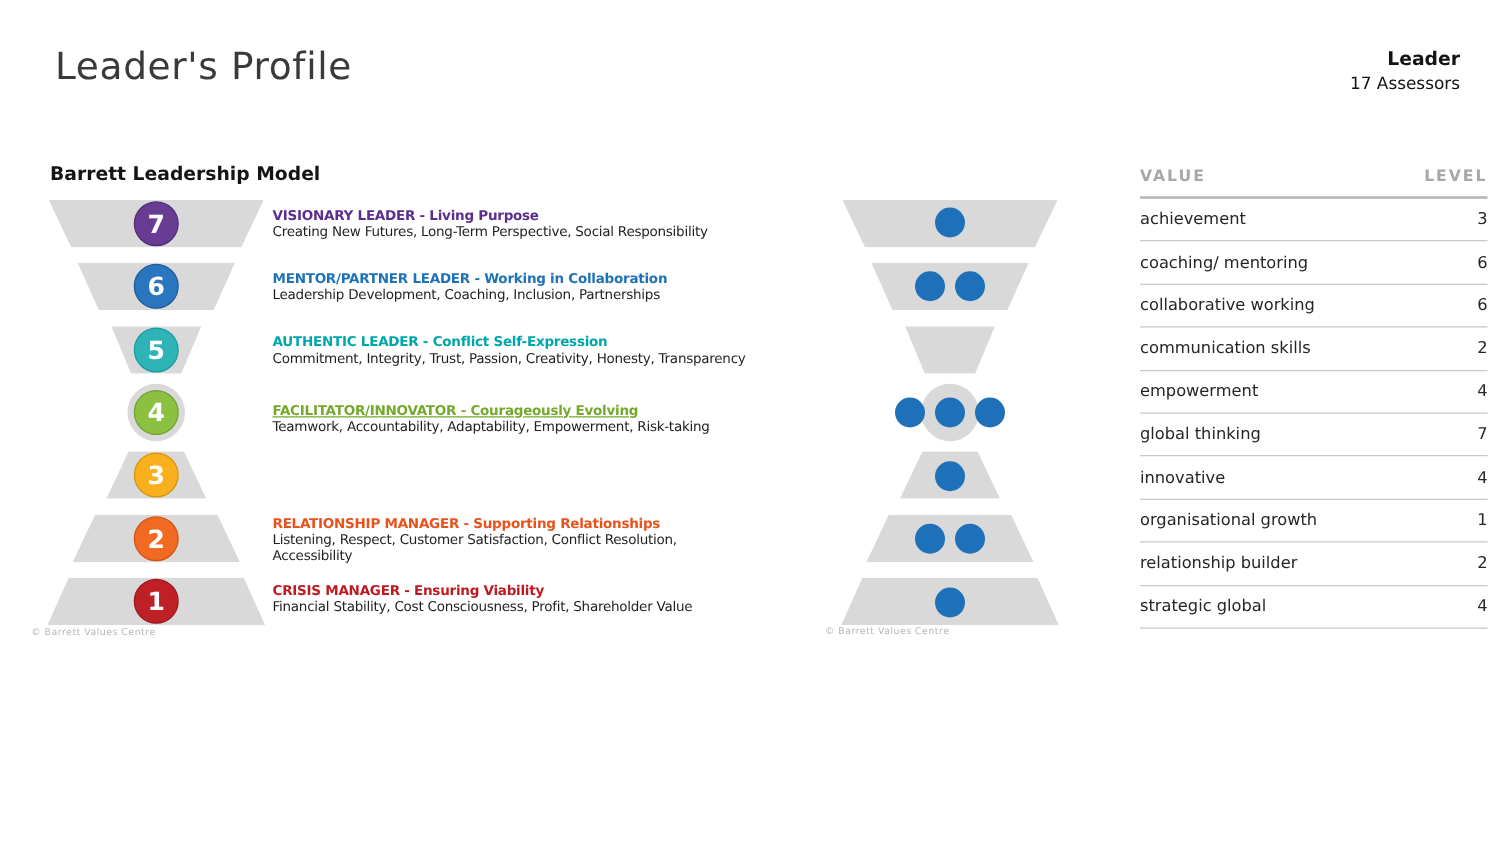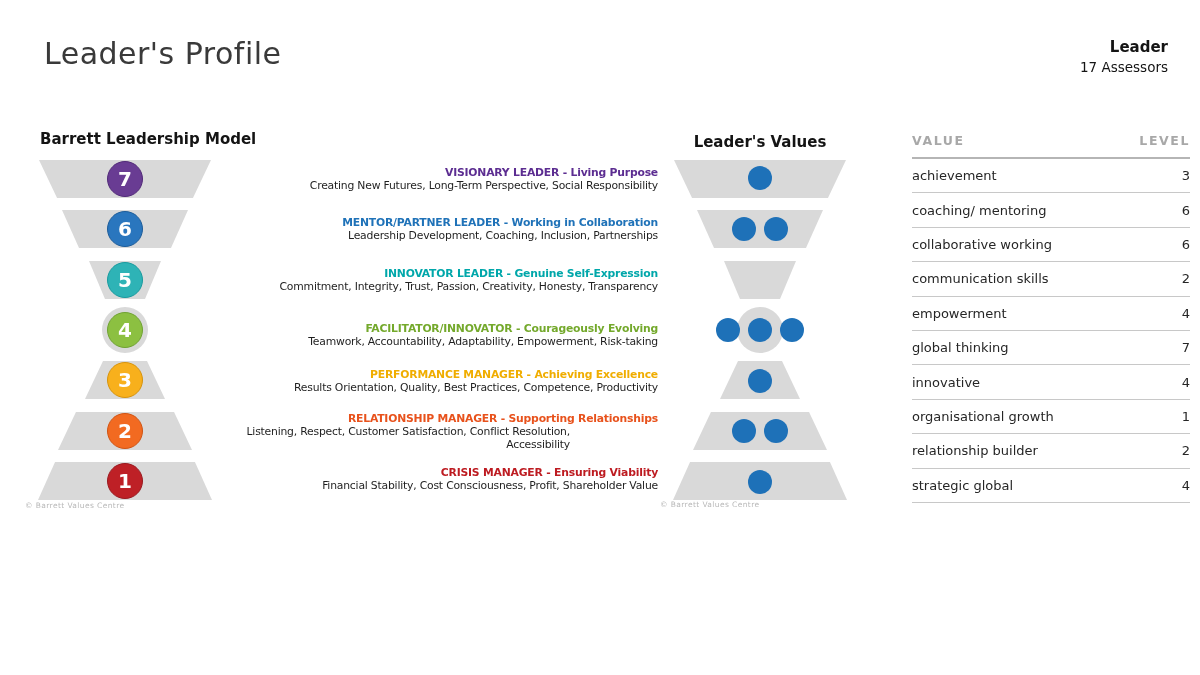--- a/index.html
+++ b/index.html
@@ -41,27 +41,27 @@
            color:#fff; font-size:20px; font-weight:bold; text-align:center; line-height:35px; }
   .b7 { top:161px; background:#693c93; border:1px solid #512a78; }
   .b6 { top:211px; background:#2a76be; border:1px solid #1d5c99; }
   .b5 { top:262px; background:#2eb3b6; border:1px solid #189a9e; }
   .b4 { top:312px; background:#8cc041; border:1px solid #6fa232; }
   .b3 { top:362px; background:#f8b01c; border:1px solid #d6930d; }
   .b2 { top:413px; background:#f26a21; border:1px solid #d05413; }
   .b1 { top:463px; background:#be2026; border:1px solid #991a20; }
 
   
-  .lvl-text { position:absolute; left:218px; width:440px; font-size:10.8px; line-height:13px; letter-spacing:-0.2px;text-align:right; }
+  .lvl-text { position:absolute; left:218px; width:440px; font-size:10.8px; line-height:13px; letter-spacing:-0.2px; }
   .lvl-text .ttl { font-weight:bold; white-space:nowrap; }
   .lvl-text .dsc { color:#1f1f1f; white-space:nowrap; }
   .lvl-text .dsc.wrap { white-space:normal; max-width:352px; }
   .x7 { top:166px; } .x6 { top:216px; } .x5 { top:267px; } .x4 { top:322px; }
   .x3 { top:368px; } .x2 { top:412px; } .x1 { top:466px; }
-  .c7 { color:#5c2d91; } .c6 { color:#1f72b8; } .c5 { color:#00a7aa; } .c4 { color:#74a92c; }
+  .c7 { color:#5c2d91; } .c6 { color:#1f72b8; } .c5 { color:#00a7aa; } .c4 { color:#74a92c;text-decoration:underline; }
   .c3 { color:#f0ad00; } .c2 { color:#e8521c; } .c1 { color:#bd1b21; }
 
   
   .dot-row { position:absolute; left:660px; width:200px; height:24px; display:flex; justify-content:center; gap:8px; }
   .d7 { top:166px; } .d6 { top:217px; } .d5 { top:267px; } .d4 { top:318px; }
   .d3 { top:369px; } .d2 { top:419px; } .d1 { top:470px; }
   .dot { width:24px; height:24px; border-radius:50%; background:#1e71b8; flex:0 0 auto; }
 
   
   .copyright { position:absolute; width:200px; text-align:left; font-size:7.5px; color:#b8b8b8; letter-spacing:0.4px; }
@@ -108,43 +108,38 @@
 
   <div class="lvl-text x7">
     <div class="ttl c7">VISIONARY LEADER - Living Purpose</div>
     <div class="dsc">Creating New Futures, Long-Term Perspective, Social Responsibility</div>
   </div>
   <div class="lvl-text x6">
     <div class="ttl c6">MENTOR/PARTNER LEADER - Working in Collaboration</div>
     <div class="dsc">Leadership Development, Coaching, Inclusion, Partnerships</div>
   </div>
   <div class="lvl-text x5">
-    <div class="ttl c5">INNOVATOR LEADER - Genuine Self-Expression</div>
+    <div class="ttl c5">AUTHENTIC LEADER - Conflict Self-Expression</div>
     <div class="dsc">Commitment, Integrity, Trust, Passion, Creativity, Honesty, Transparency</div>
   </div>
   <div class="lvl-text x4">
     <div class="ttl c4">FACILITATOR/INNOVATOR - Courageously Evolving</div>
     <div class="dsc">Teamwork, Accountability, Adaptability, Empowerment, Risk-taking</div>
   </div>
-  <div class="lvl-text x3">
-    <div class="ttl c3">PERFORMANCE MANAGER - Achieving Excellence</div>
-    <div class="dsc">Results Orientation, Quality, Best Practices, Competence, Productivity</div>
-  </div>
   <div class="lvl-text x1">
     <div class="ttl c1">CRISIS MANAGER - Ensuring Viability</div>
     <div class="dsc">Financial Stability, Cost Consciousness, Profit, Shareholder Value</div>
   </div>
   <div class="lvl-text x2">
     <div class="ttl c2">RELATIONSHIP MANAGER - Supporting Relationships</div>
     <div class="dsc wrap">Listening, Respect, Customer Satisfaction, Conflict Resolution, Accessibility</div>
   </div>
 
   <div class="copyright cp-model">© Barrett Values Centre</div>
 
-  <div class="values-heading">Leader's Values</div>
 
   <div class="shape t7 v7"></div>
   <div class="shape t6 v6"></div>
   <div class="shape t5 v5"></div>
   <div class="gcircle v4"></div>
   <div class="shape t3 v3"></div>
   <div class="shape t2 v2"></div>
   <div class="shape t1 v1"></div>
 
   <div class="dot-row d7">

